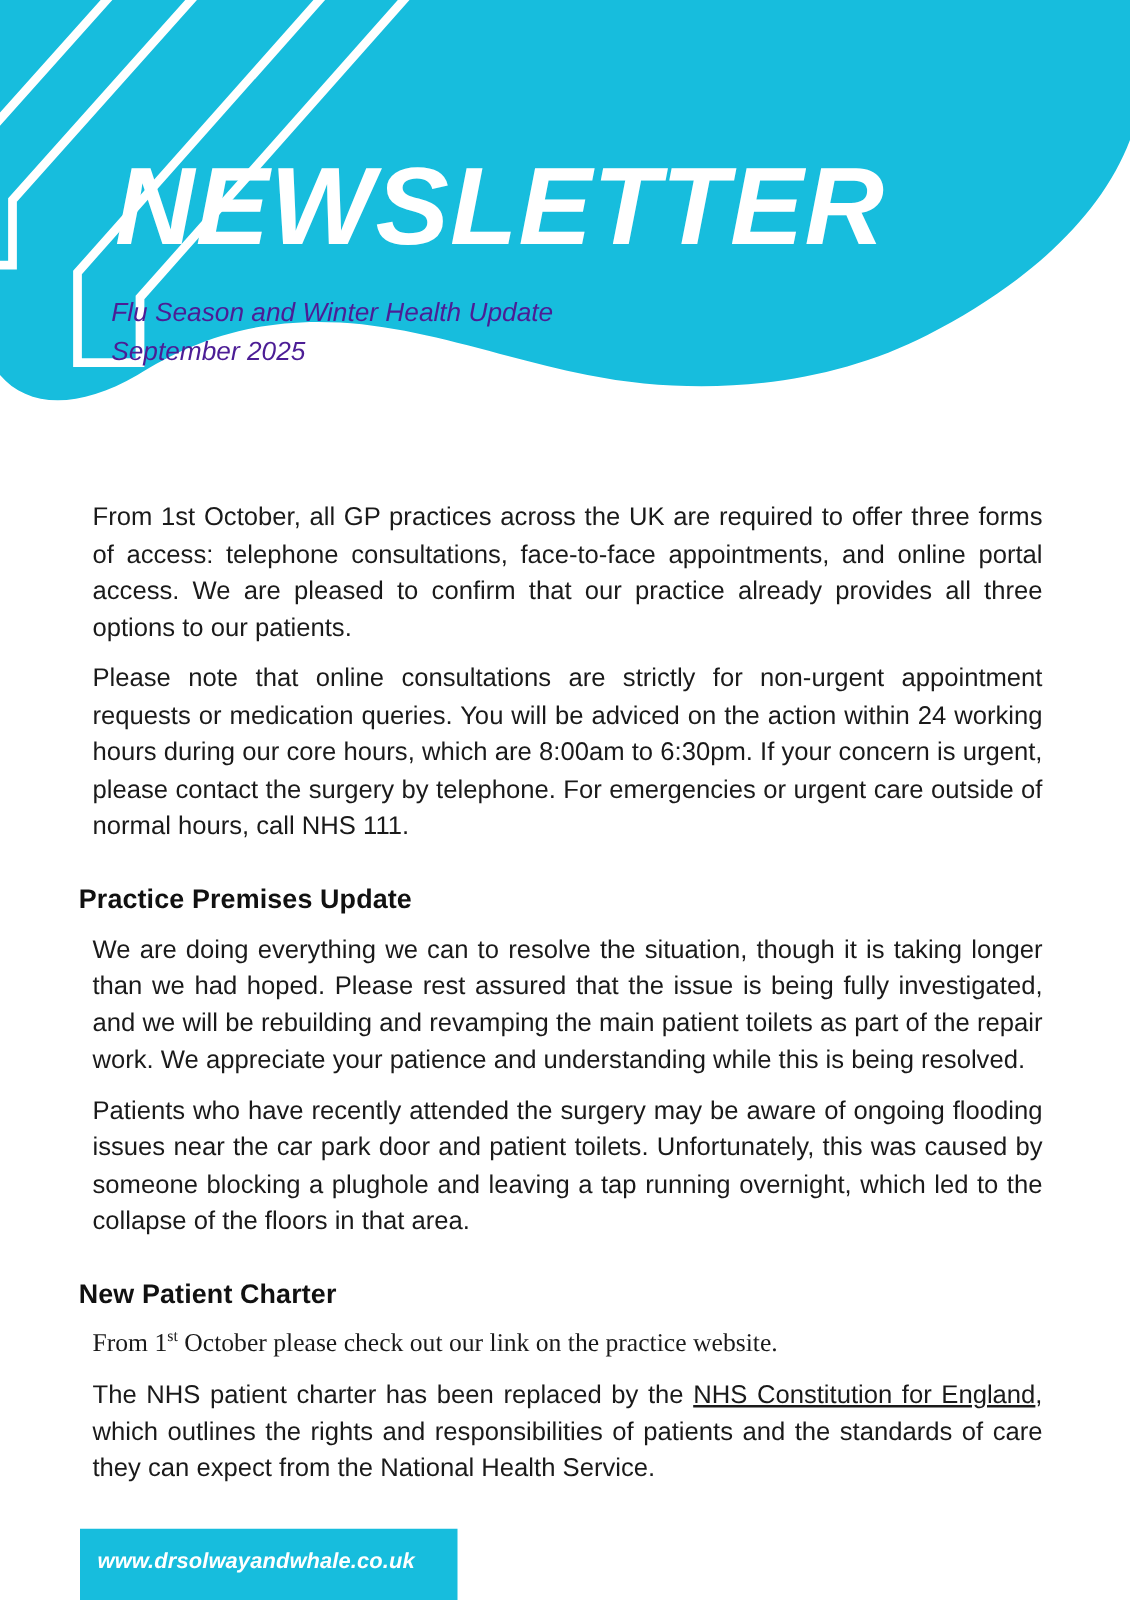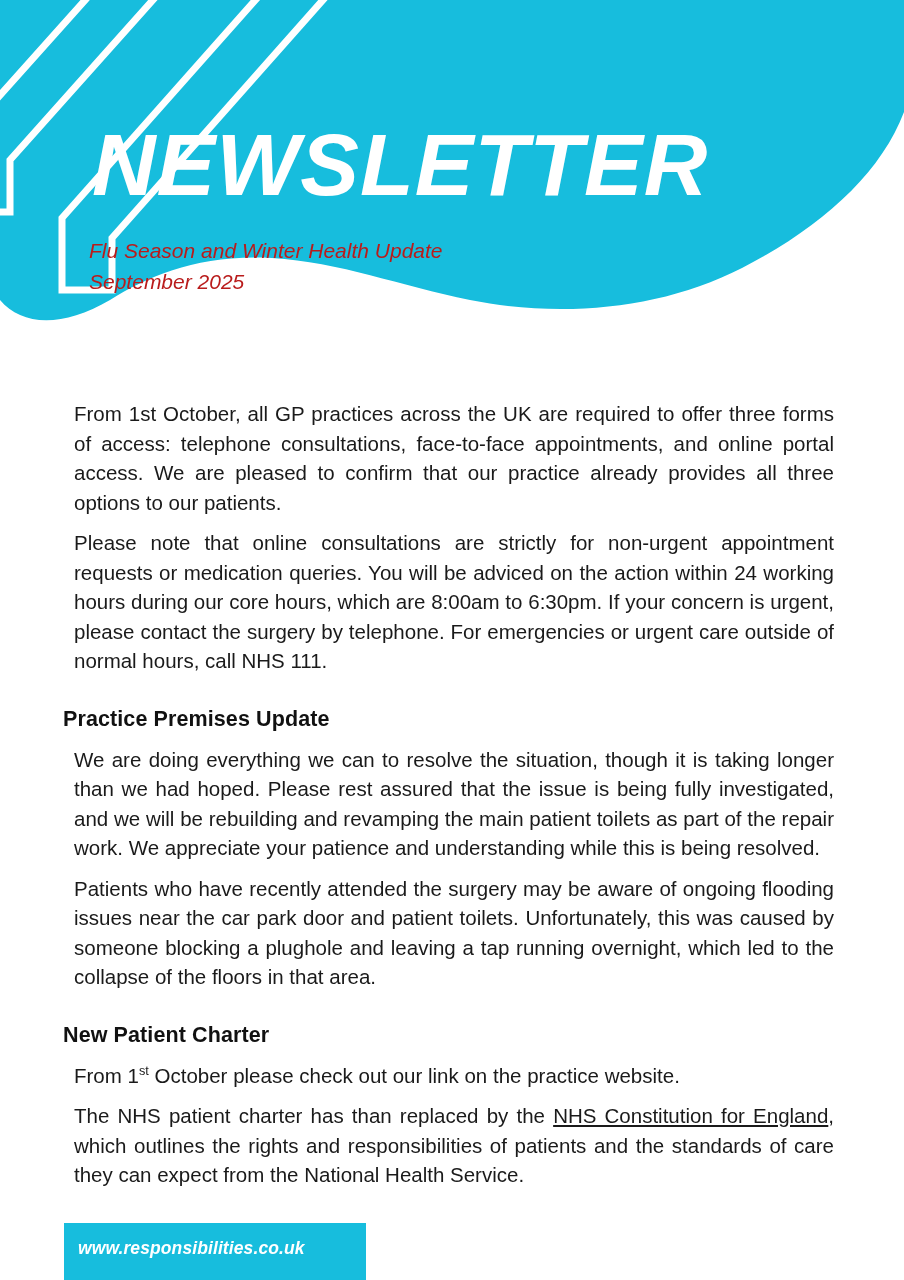--- a/index.html
+++ b/index.html
@@ -51,21 +51,21 @@
     color: #ffffff;
     letter-spacing: 1px;
     white-space: nowrap;
   }
   .subtitle-line {
     position: absolute;
     left: 89px;
     font-size: 21px;
     line-height: 21px;
     font-style: italic;
-    color: #b91c1c;
+    color: #4c1d95;
     white-space: nowrap;
   }
   .subtitle-1 { top: 240px; }
   .subtitle-2 { top: 271px; }
 
   
   .content {
     position: absolute;
     left: 63px;
     top: 388px;
@@ -174,26 +174,26 @@
 
   <section class="section">
     <h2 class="section-heading">Practice Premises Update</h2>
     <p class="para">We are doing everything we can to resolve the situation, though it is taking longer than we had hoped. Please rest assured that the issue is being fully investigated, and we will be rebuilding and revamping the main patient toilets as part of the repair work. We appreciate your patience and understanding while this is being resolved.</p>
     <p class="para">Patients who have recently attended the surgery may be aware of ongoing flooding issues near the car park door and patient toilets. Unfortunately, this was caused by someone blocking a plughole and leaving a tap running overnight, which led to the collapse of the floors in that area.</p>
   </section>
 
   <section class="section">
     <h2 class="section-heading">New Patient Charter</h2>
 
-    <p class="para" style="text-align:left;">
+    <p class="para" style="text-align:left;font-family:Liberation Serif, serif;">
       <span>From 1</span><sup class="sup">st</sup><span> October please check out our link on the practice website.</span>
     </p>
 
     <p class="para">
-      <span>The NHS patient charter has than replaced by the </span><span class="ulink">NHS Constitution for England</span><span>, which outlines the rights and responsibilities of patients and the standards of care they can expect from the National Health Service.</span>
+      <span>The NHS patient charter has been replaced by the </span><span class="ulink">NHS Constitution for England</span><span>, which outlines the rights and responsibilities of patients and the standards of care they can expect from the National Health Service.</span>
     </p>
   </section>
 
 </div>
 
 <div class="footer-bar">
-  <div class="footer-url">www.responsibilities.co.uk</div>
+  <div class="footer-url">www.drsolwayandwhale.co.uk</div>
 </div>
 
 </body></html>

